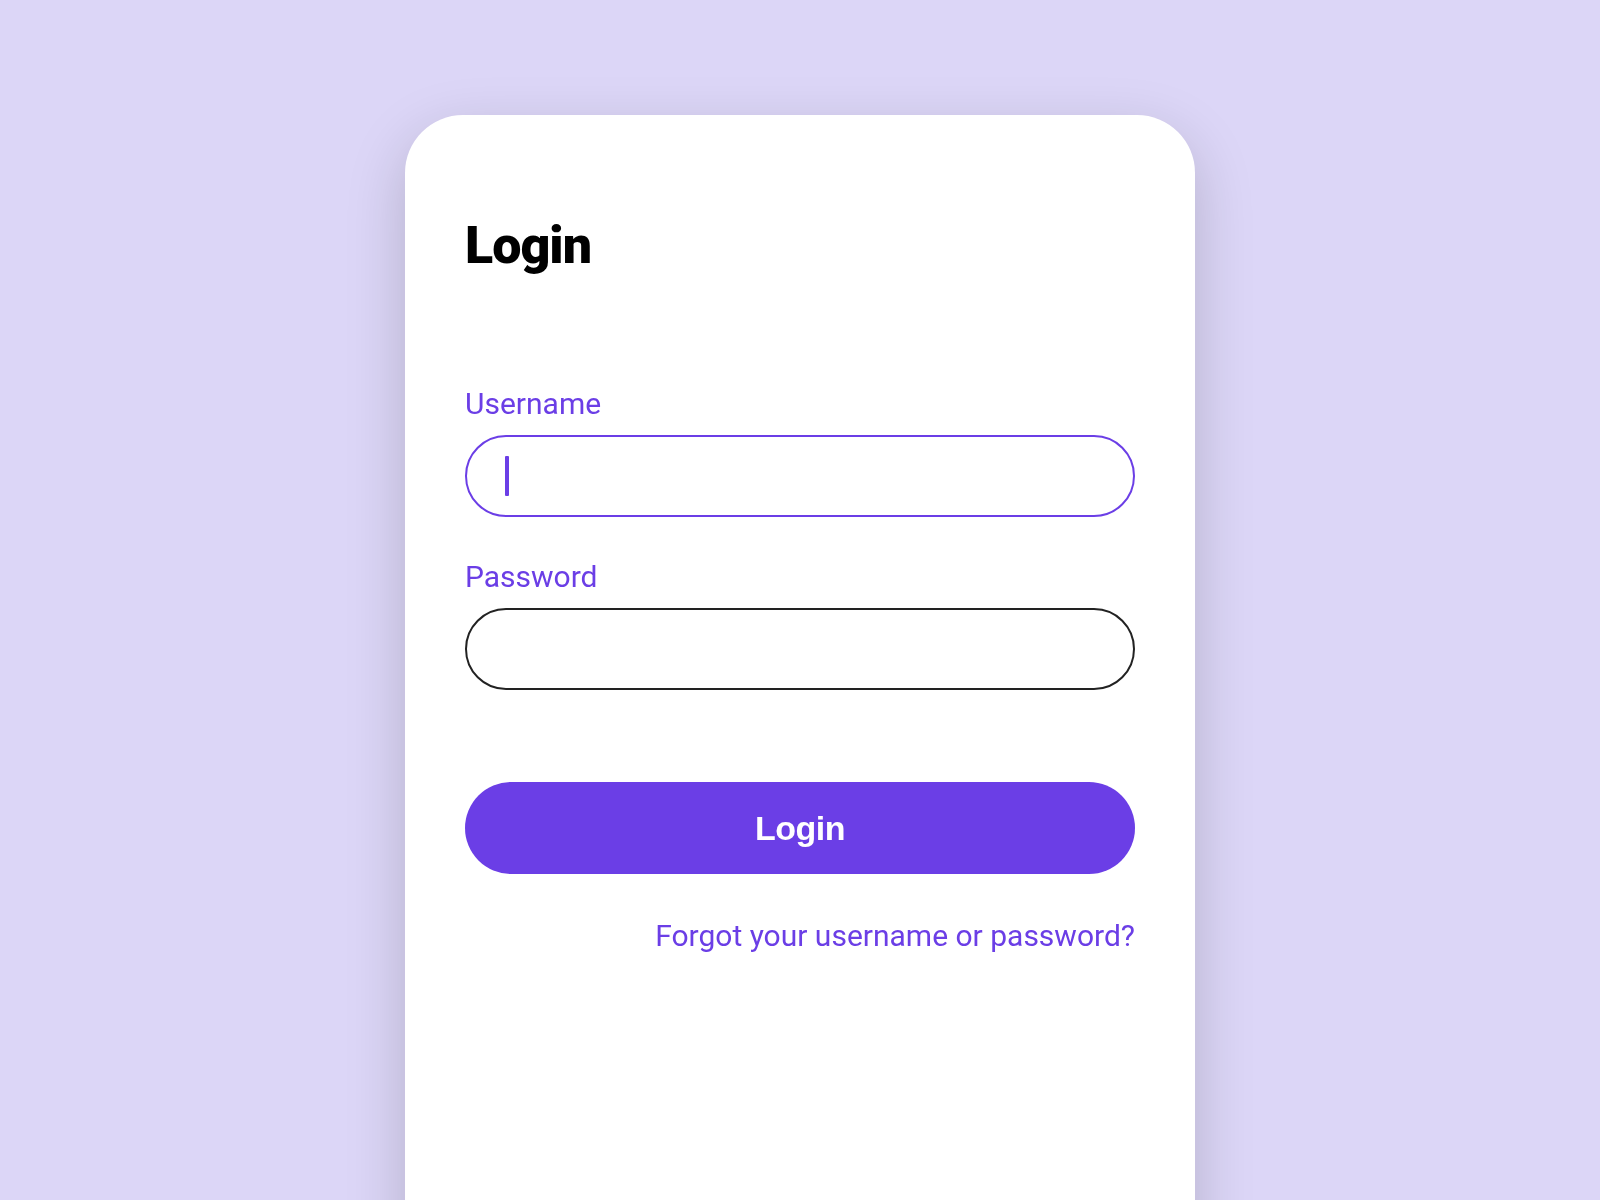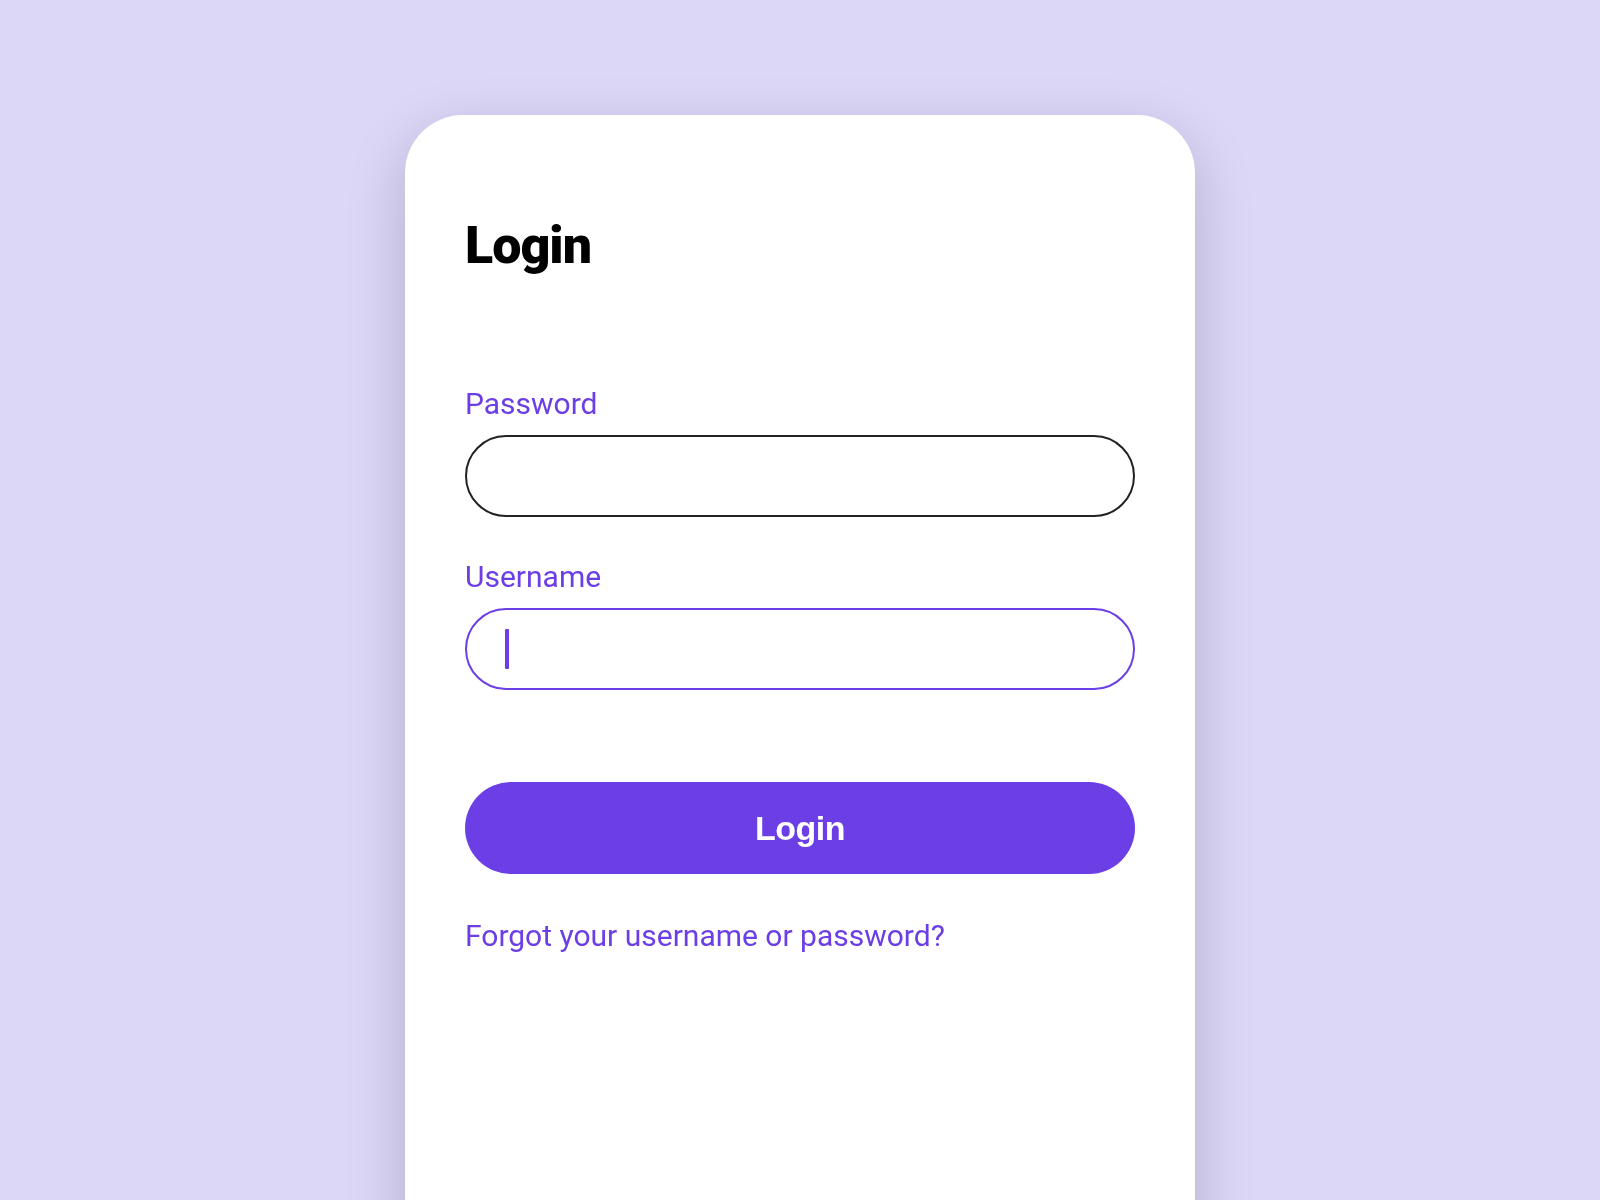--- a/index.html
+++ b/index.html
@@ -77,43 +77,43 @@
       border: none;
       color: #FFFFFF;
       font-size: 34px;
       font-weight: 800;
       cursor: pointer;
       margin-top: 50px;
       letter-spacing: -0.5px;
     }
     .forgot-link {
       display: block;
-      text-align: left;
+      text-align: right;
       font-size: 30px;
       color: #6B3EE6;
       margin-top: 44px;
       text-decoration: none;
       cursor: pointer;
     }
   </style>
 </head>
 <body>
 
 <div class="card">
   <h1 class="title">Login</h1>
 
   <div class="field-group">
-    <div class="label">Password</div>
-    <input type="password" class="input" value="" style="">
-  </div>
-
-  <div class="field-group">
     <div class="label">Username</div>
     <div class="caret-wrap">
       <input type="text" class="input focused" value="" style="">
       <div class="caret"></div>
     </div>
+  </div>
+
+  <div class="field-group">
+    <div class="label">Password</div>
+    <input type="password" class="input" value="" style="">
   </div>
 
   <button class="login-button">Login</button>
 
   <a class="forgot-link">Forgot your username or password?</a>
 </div>
 
 </body></html>

